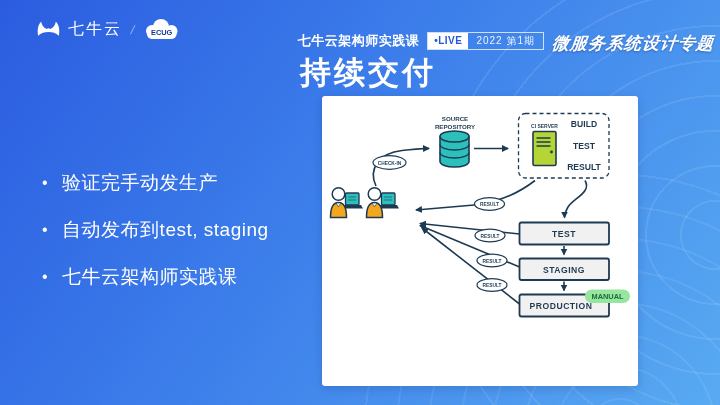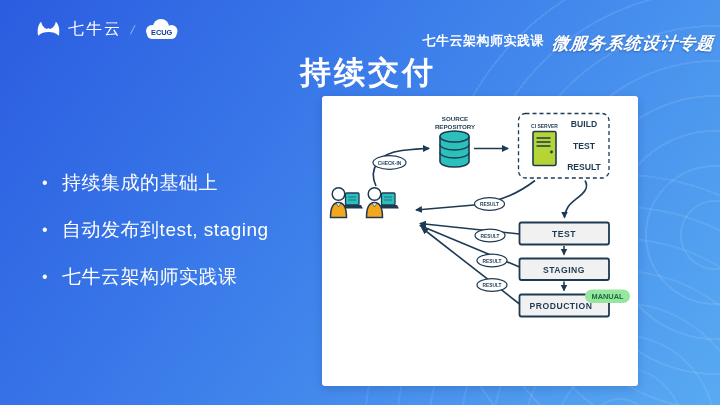--- a/index.html
+++ b/index.html
@@ -64,29 +64,33 @@
           <circle cx="18" cy="9" r="8"></circle>
           <circle cx="28.5" cy="13" r="6"></circle>
           <rect x="4" y="11.5" width="29.5" height="9.5" rx="4.7"></rect>
         </g>
         <text x="18.7" y="17.3" text-anchor="middle" font-size="7.4" font-weight="bold" fill="#123a8f">ECUG</text>
       </svg>
     </div>
 
     <div class="hdr-right">
       <span class="course">七牛云架构师实践课</span>
+      <span class="badge">
+        <span class="live">•LIVE</span>
+        <span class="session">2022 第1期</span>
+      </span>
       <span class="topic">微服务系统设计专题</span>
     </div>
 
     <div class="title">持续交付</div>
 
     <ul class="bullets">
       <li>
         <span class="dot">•</span>
-        <span>持续集成的基础上</span>
+        <span>验证完手动发生产</span>
       </li>
       <li>
         <span class="dot">•</span>
         <span>自动发布到test, staging</span>
       </li>
       <li>
         <span class="dot">•</span>
         <span>七牛云架构师实践课</span>
       </li>
     </ul>

